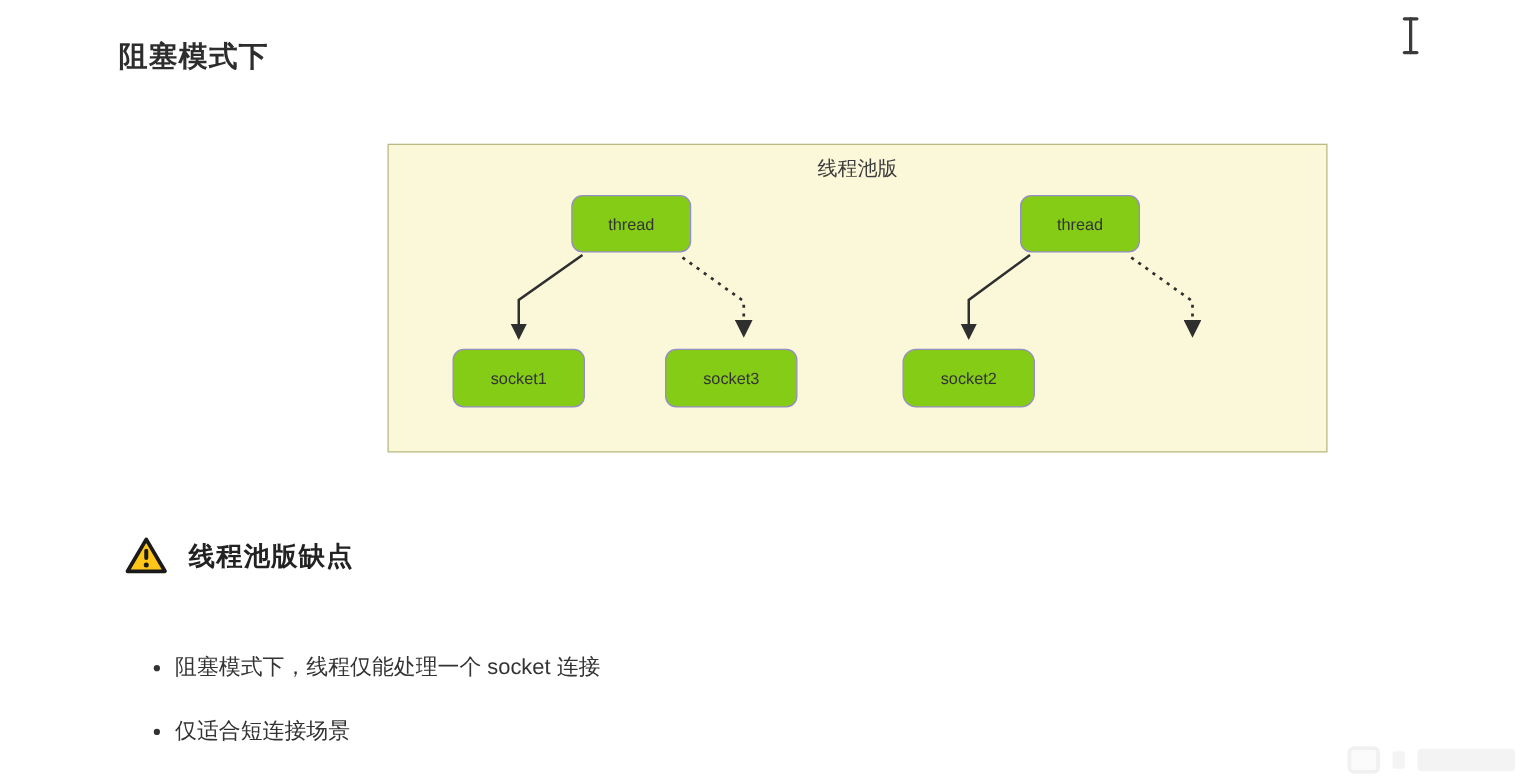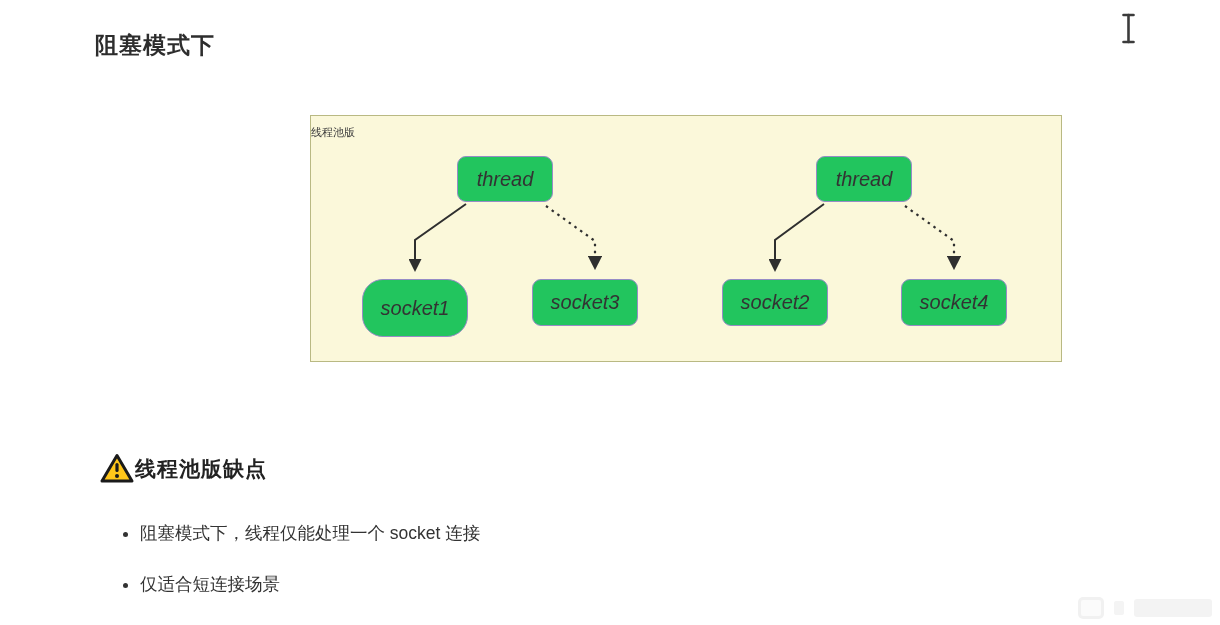--- a/index.html
+++ b/index.html
@@ -21,42 +21,42 @@
 
   
   .diagram {
     position:absolute; left:310px; top:115px;
     width:752px; height:247px;
     background:#fbf8da;
     border:1.5px solid #b9b983;
   }
   .diagram-label {
     position:absolute; left:0; top:9px; width:100%;
-    font-size:11px; color:#3c3c3c;
+    text-align:center; font-size:16px; color:#3c3c3c;
   }
   .edges { position:absolute; left:0; top:0; width:752px; height:247px; }
   .node {
     position:absolute;
     display:flex; align-items:center; justify-content:center;
-    background:#22c55e;
+    background:#84cc16;
     border:1.6px solid #968cc6;
     border-radius:9px;
-    font-size:20px; color:#333333;font-style:italic;
+    font-size:13px; color:#333333;
   }
   #n-thread1 { left:146px; top:40px;  width:96px;  height:46px; }
   #n-thread2 { left:505px; top:40px;  width:96px;  height:46px; }
-  #n-socket1 { left:51px;  top:163px; width:106px; height:58px;border-radius:21px; }
+  #n-socket1 { left:51px;  top:163px; width:106px; height:47px; }
   #n-socket3 { left:221px; top:163px; width:106px; height:47px; }
-  #n-socket2 { left:411px; top:163px; width:106px; height:47px; }
+  #n-socket2 { left:411px; top:163px; width:106px; height:47px;border-radius:11px; }
   #n-socket4 { left:590px; top:163px; width:106px; height:47px; }
 
   
   .warning-head {
     position:absolute; left:99px; top:428px;
-    display:flex; align-items:center; gap:0;margin-top:24px;
+    display:flex; align-items:center; gap:16px;
   }
   .warning-head .txt {
     font-size:21px; font-weight:700; color:#222;
     letter-spacing:1px;
   }
 
   .bullets {
     position:absolute; left:140px; top:521px;
     list-style:disc;
     font-size:17.5px; color:#333;
@@ -101,21 +101,20 @@
     <path d="M235,90 L284,125 L284,152" fill="none" stroke="#2f2f2f" stroke-width="2.2" stroke-dasharray="2.5 4.5" marker-end="url(#ah)"></path>
     <path d="M513,88 L464,124 L464,154" fill="none" stroke="#2f2f2f" stroke-width="2" marker-end="url(#ah)"></path>
     <path d="M594,90 L643,125 L643,152" fill="none" stroke="#2f2f2f" stroke-width="2.2" stroke-dasharray="2.5 4.5" marker-end="url(#ah)"></path>
   </svg>
 
   <div class="node" id="n-thread1">thread</div>
   <div class="node" id="n-thread2">thread</div>
   <div class="node" id="n-socket1">socket1</div>
   <div class="node" id="n-socket3">socket3</div>
   <div class="node" id="n-socket2">socket2</div>
-  <div class="node" id="n-socket4">socket4</div>
 </div>
 
 <div class="warning-head">
   <svg width="36" height="33" viewBox="0 0 36 33">
     <path d="M18,3.5 L33,29 H3 Z" fill="#ffc61a" stroke="#1a1a1a" stroke-width="3" stroke-linejoin="round"></path>
     <rect x="16.4" y="11" width="3.2" height="9" rx="1.6" fill="#1a1a1a"></rect>
     <circle cx="18" cy="24" r="2" fill="#1a1a1a"></circle>
   </svg>
   <span class="txt">线程池版缺点</span>
 </div>

